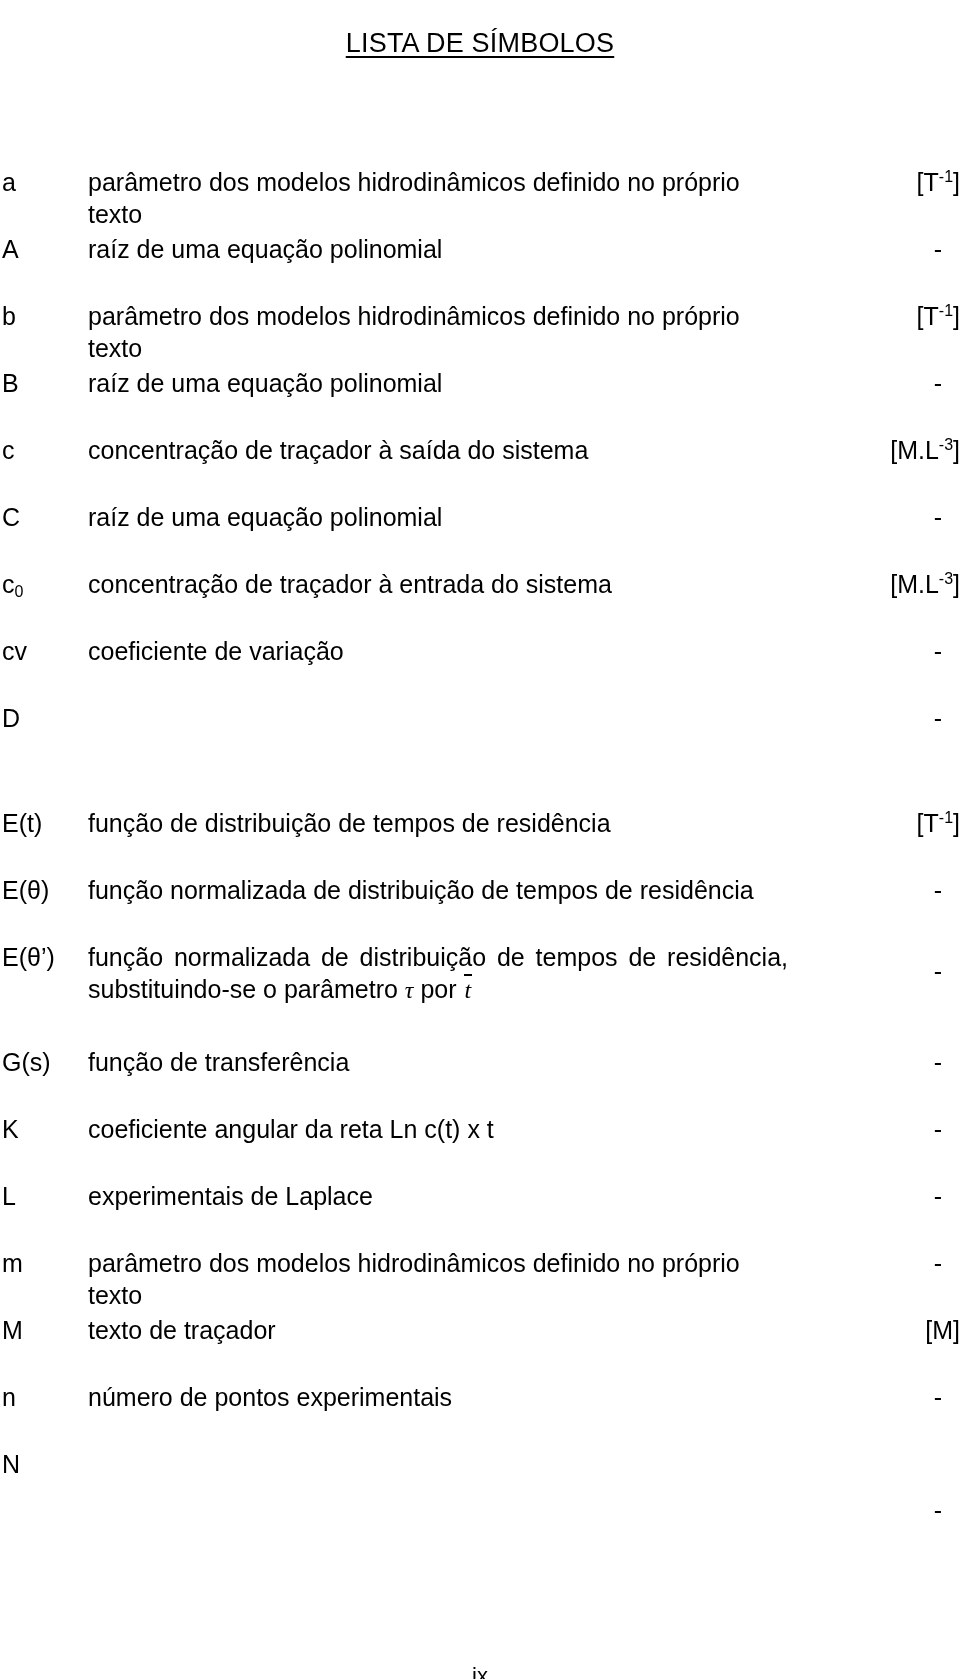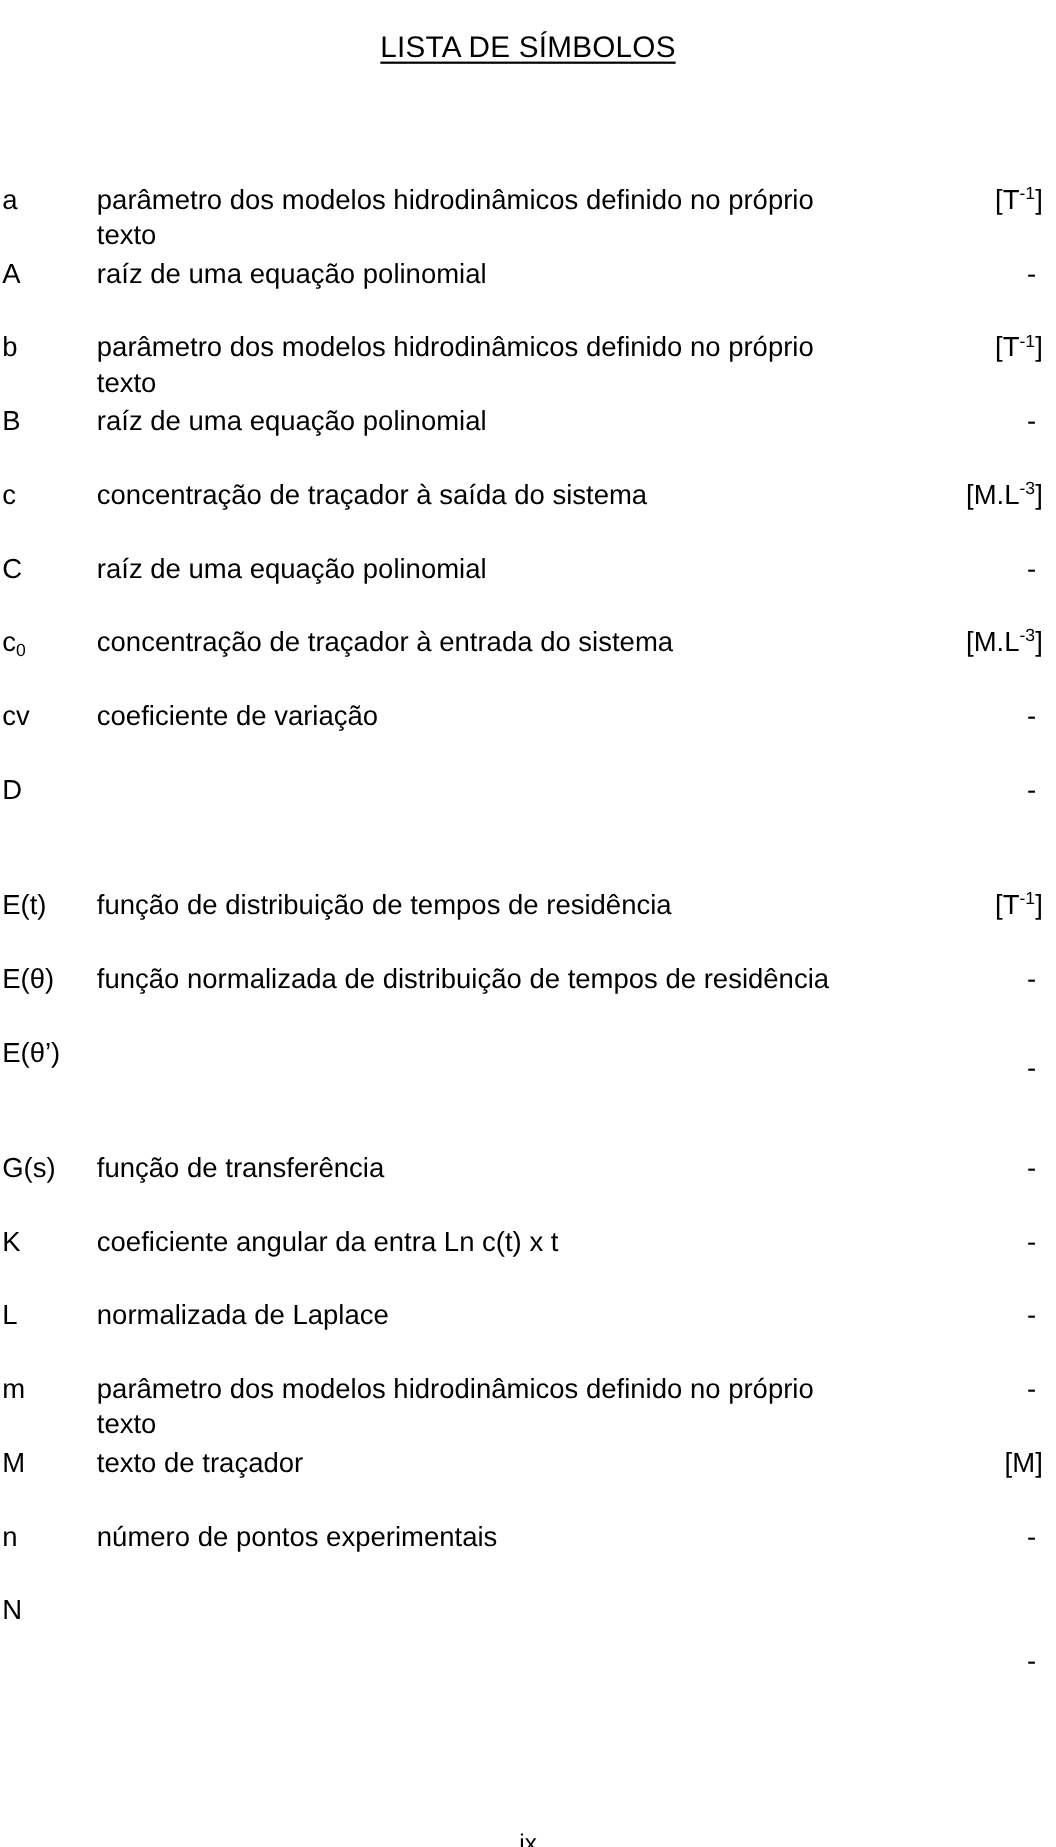--- a/index.html
+++ b/index.html
@@ -77,21 +77,21 @@
     font-size: 25px;
     line-height: 32px;
   }
   .sym-desc.justify {
     text-align: justify;
     text-align-last: left;
   }
 
   .sym-unit {
     position: absolute;
-    right: 12px;
+    right: 0px;
     top: 0;
     width: 120px;
     text-align: right;
     font-size: 25px;
     line-height: 32px;
     white-space: nowrap;
   }
   .sym-unit.dash {
     right: 18px;
     width: 60px;
@@ -208,38 +208,39 @@
     </div>
 
     <div class="sym-row">
       <div class="sym-key">E(θ)</div>
       <div class="sym-desc">função normalizada de distribuição de tempos de residência</div>
       <div class="sym-unit dash">-</div>
     </div>
 
     <div class="sym-row tight" style="min-height:64px;">
       <div class="sym-key">E(θ’)</div>
+      <div class="sym-desc justify" style="width:700px;"><span>função normalizada de distribuição de tempos de residência, substituindo-se o parâmetro </span><span class="mathvar">τ</span><span> por </span><span class="overbar">t</span></div>
       <div class="sym-unit dash unit-lower">-</div>
     </div>
 
     <div class="sym-row">
       <div class="sym-key">G(s)</div>
       <div class="sym-desc">função de transferência</div>
       <div class="sym-unit dash">-</div>
     </div>
 
     <div class="sym-row">
       <div class="sym-key">K</div>
-      <div class="sym-desc">coeficiente angular da entra Ln c(t) x t</div>
+      <div class="sym-desc">coeficiente angular da reta Ln c(t) x t</div>
       <div class="sym-unit dash">-</div>
     </div>
 
     <div class="sym-row">
       <div class="sym-key">L</div>
-      <div class="sym-desc">normalizada de Laplace</div>
+      <div class="sym-desc">experimentais de Laplace</div>
       <div class="sym-unit dash">-</div>
     </div>
 
     <div class="sym-row">
       <div class="sym-key">m</div>
       <div class="sym-desc">parâmetro dos modelos hidrodinâmicos definido no próprio texto</div>
       <div class="sym-unit dash">-</div>
     </div>
 
     <div class="sym-row">

